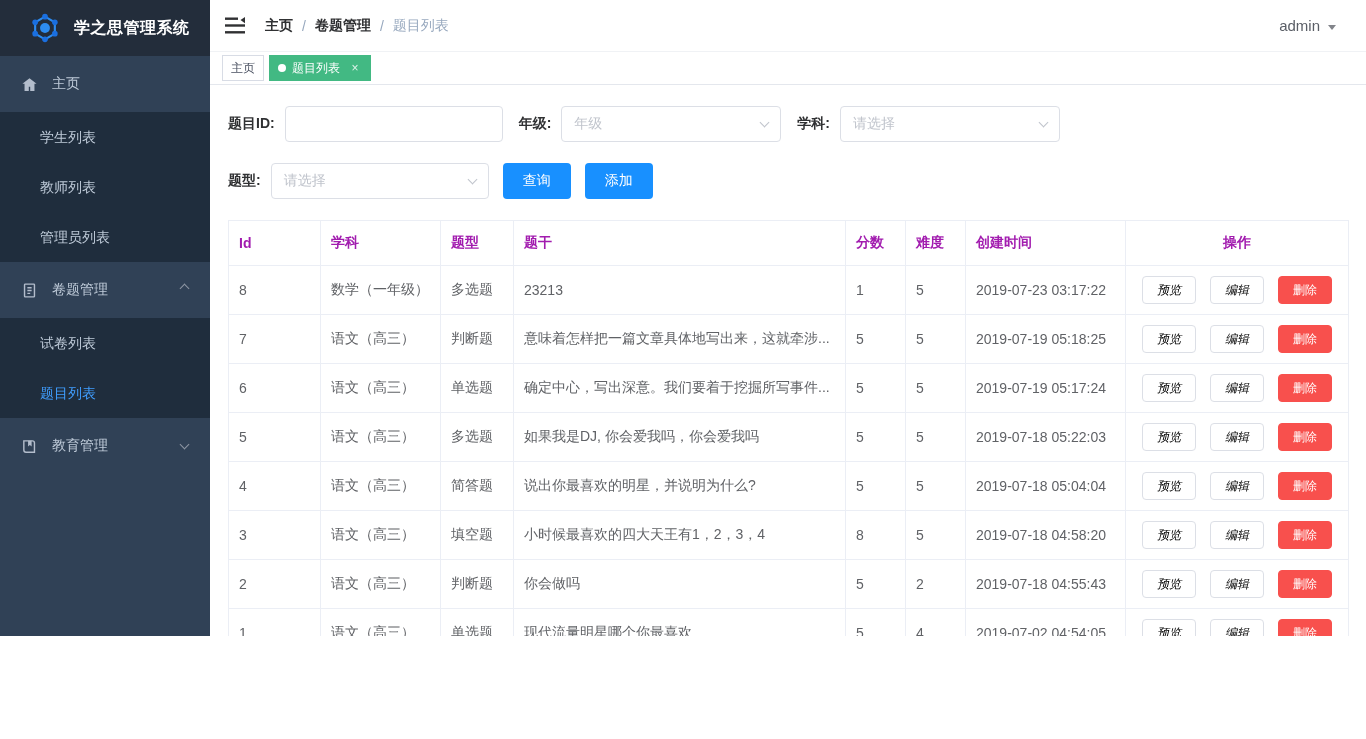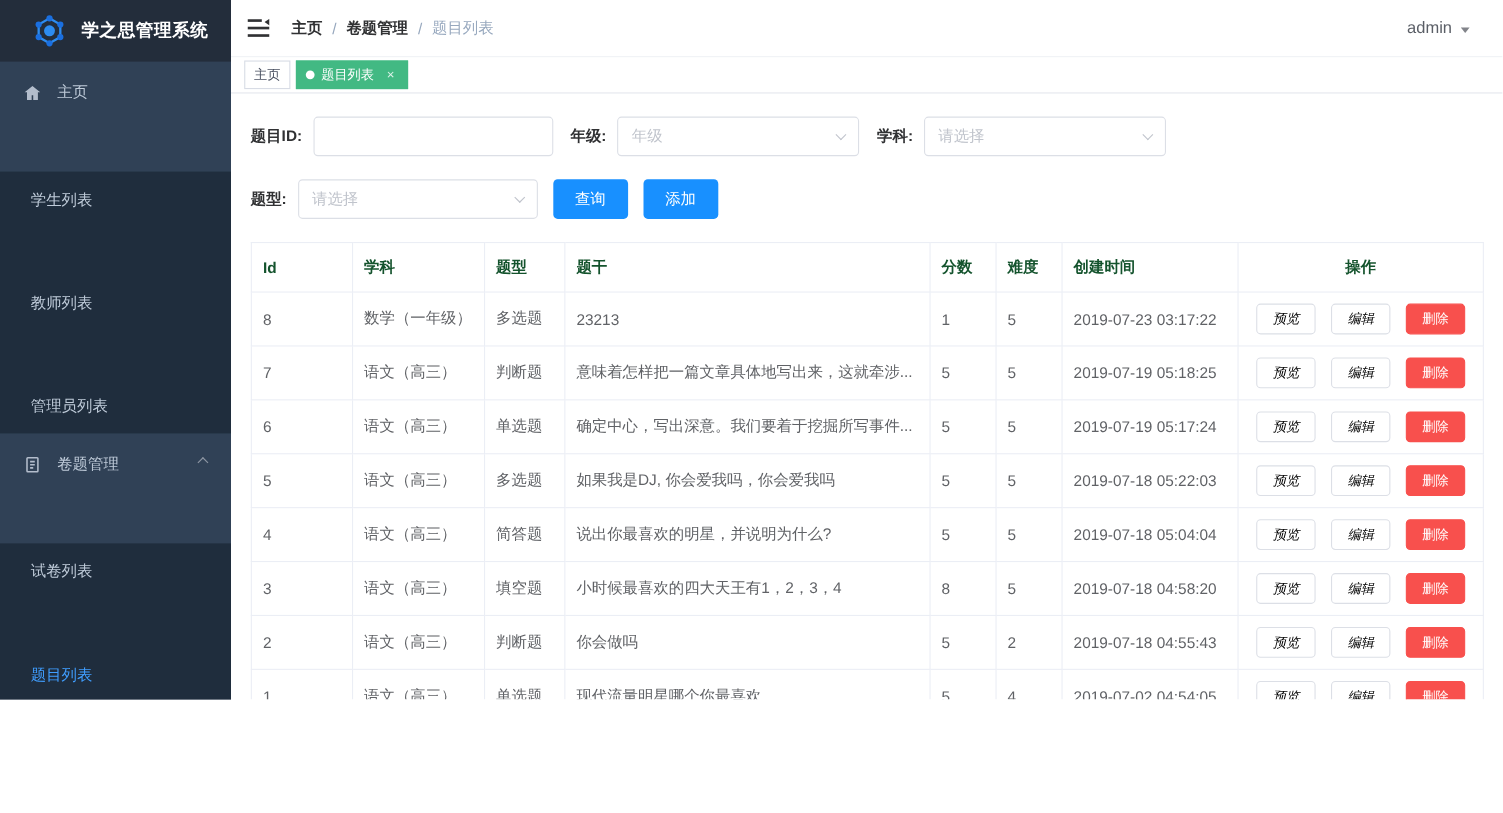--- a/index.html
+++ b/index.html
@@ -9,21 +9,21 @@
 
   
   .sidebar { width:210px; flex:0 0 210px; background:#304156; color:#bfcbd9; }
   .logo { height:56px; background:#232d3b; display:flex; align-items:center; padding-left:28px; }
   .logo-icon { display:inline-flex; margin-right:12px; }
   .logo-title { color:#fff; font-size:16px; font-weight:bold; letter-spacing:.5px; }
   .menu-item { height:56px; display:flex; align-items:center; padding:0 20px; font-size:14px; color:#bfcbd9; cursor:pointer; position:relative; }
   .mi-icon { width:18px; margin-right:14px; display:inline-flex; justify-content:center; align-items:center; }
   .menu-chev { position:absolute; right:22px; top:50%; margin-top:-5px; }
   .submenu { background:#1f2d3d; }
-  .submenu-item { height:50px; line-height:50px; padding-left:28px; font-size:14px; color:#bfcbd9; cursor:pointer;margin-top:44px; }
+  .submenu-item { height:50px; line-height:50px; padding-left:40px; font-size:14px; color:#bfcbd9; cursor:pointer; }
   .submenu-item.active { color:#409eff; }
   .chev { display:inline-block; width:7px; height:7px; border:solid #8d96a3; border-width:1.5px 1.5px 0 0; }
   .chev.up { transform:rotate(-45deg); }
   .chev.down { transform:rotate(135deg); }
 
   
   .main { flex:1; display:flex; flex-direction:column; background:#fff; min-width:0; }
   .topbar { height:52px; flex:0 0 52px; display:flex; align-items:center; padding:0 30px 0 15px; border-bottom:1px solid #f0f2f5; }
   .hamburger { margin-right:20px; display:inline-flex; cursor:pointer; }
   .breadcrumb { display:flex; align-items:center; font-size:14px; flex:1; }
@@ -47,21 +47,21 @@
   .ml14 { margin-left:14px; }
   .txt-input { width:218px; height:36px; border:1px solid #dcdfe6; border-radius:4px; padding:0 12px; font-size:14px; color:#606266; outline:none; font-family:inherit; }
   .select { width:220px; height:36px; border:1px solid #dcdfe6; border-radius:4px; display:flex; align-items:center; justify-content:space-between; padding:0 12px; cursor:pointer; background:#fff; }
   .select.w218 { width:218px; }
   .select .ph { font-size:14px; color:#c0c4cc; }
   .select .chev { border-color:#c0c4cc; margin-top:-3px; }
   .btn-primary { height:36px; padding:0 20px; background:#1890ff; color:#fff; border:none; border-radius:4px; font-size:14px; cursor:pointer; font-family:inherit; }
 
   .qtable { width:1120px; border-collapse:collapse; table-layout:fixed; }
   .qtable th, .qtable td { border:1px solid #ebeef5; padding:0 10px; font-size:14px; text-align:left; overflow:hidden; white-space:nowrap; }
-  .qtable th { height:45px; color:#14532d; font-weight:600;margin-top:24px; }
+  .qtable th { height:45px; color:#a21caf; font-weight:600;margin-top:24px; }
   .qtable td { height:49px; color:#606266; }
   .qtable th.center, .qtable td.ops { text-align:center; }
   .btn-mini { height:28px; padding:0 14px; font-size:12px; border-radius:4px; cursor:pointer; font-family:inherit; }
   .btn-plain { background:#fff; border:1px solid #dcdfe6; color:#000000;font-style:italic; }
   .btn-danger { background:#f8504d; border:1px solid #f8504d; color:#fff; }
   .ops .btn-mini + .btn-mini { margin-left:10px; }
 
   
   .pagination { display:flex; align-items:center; margin-top:30px; font-size:13px; color:#606266; }
   .pg-total { margin-right:16px; }

